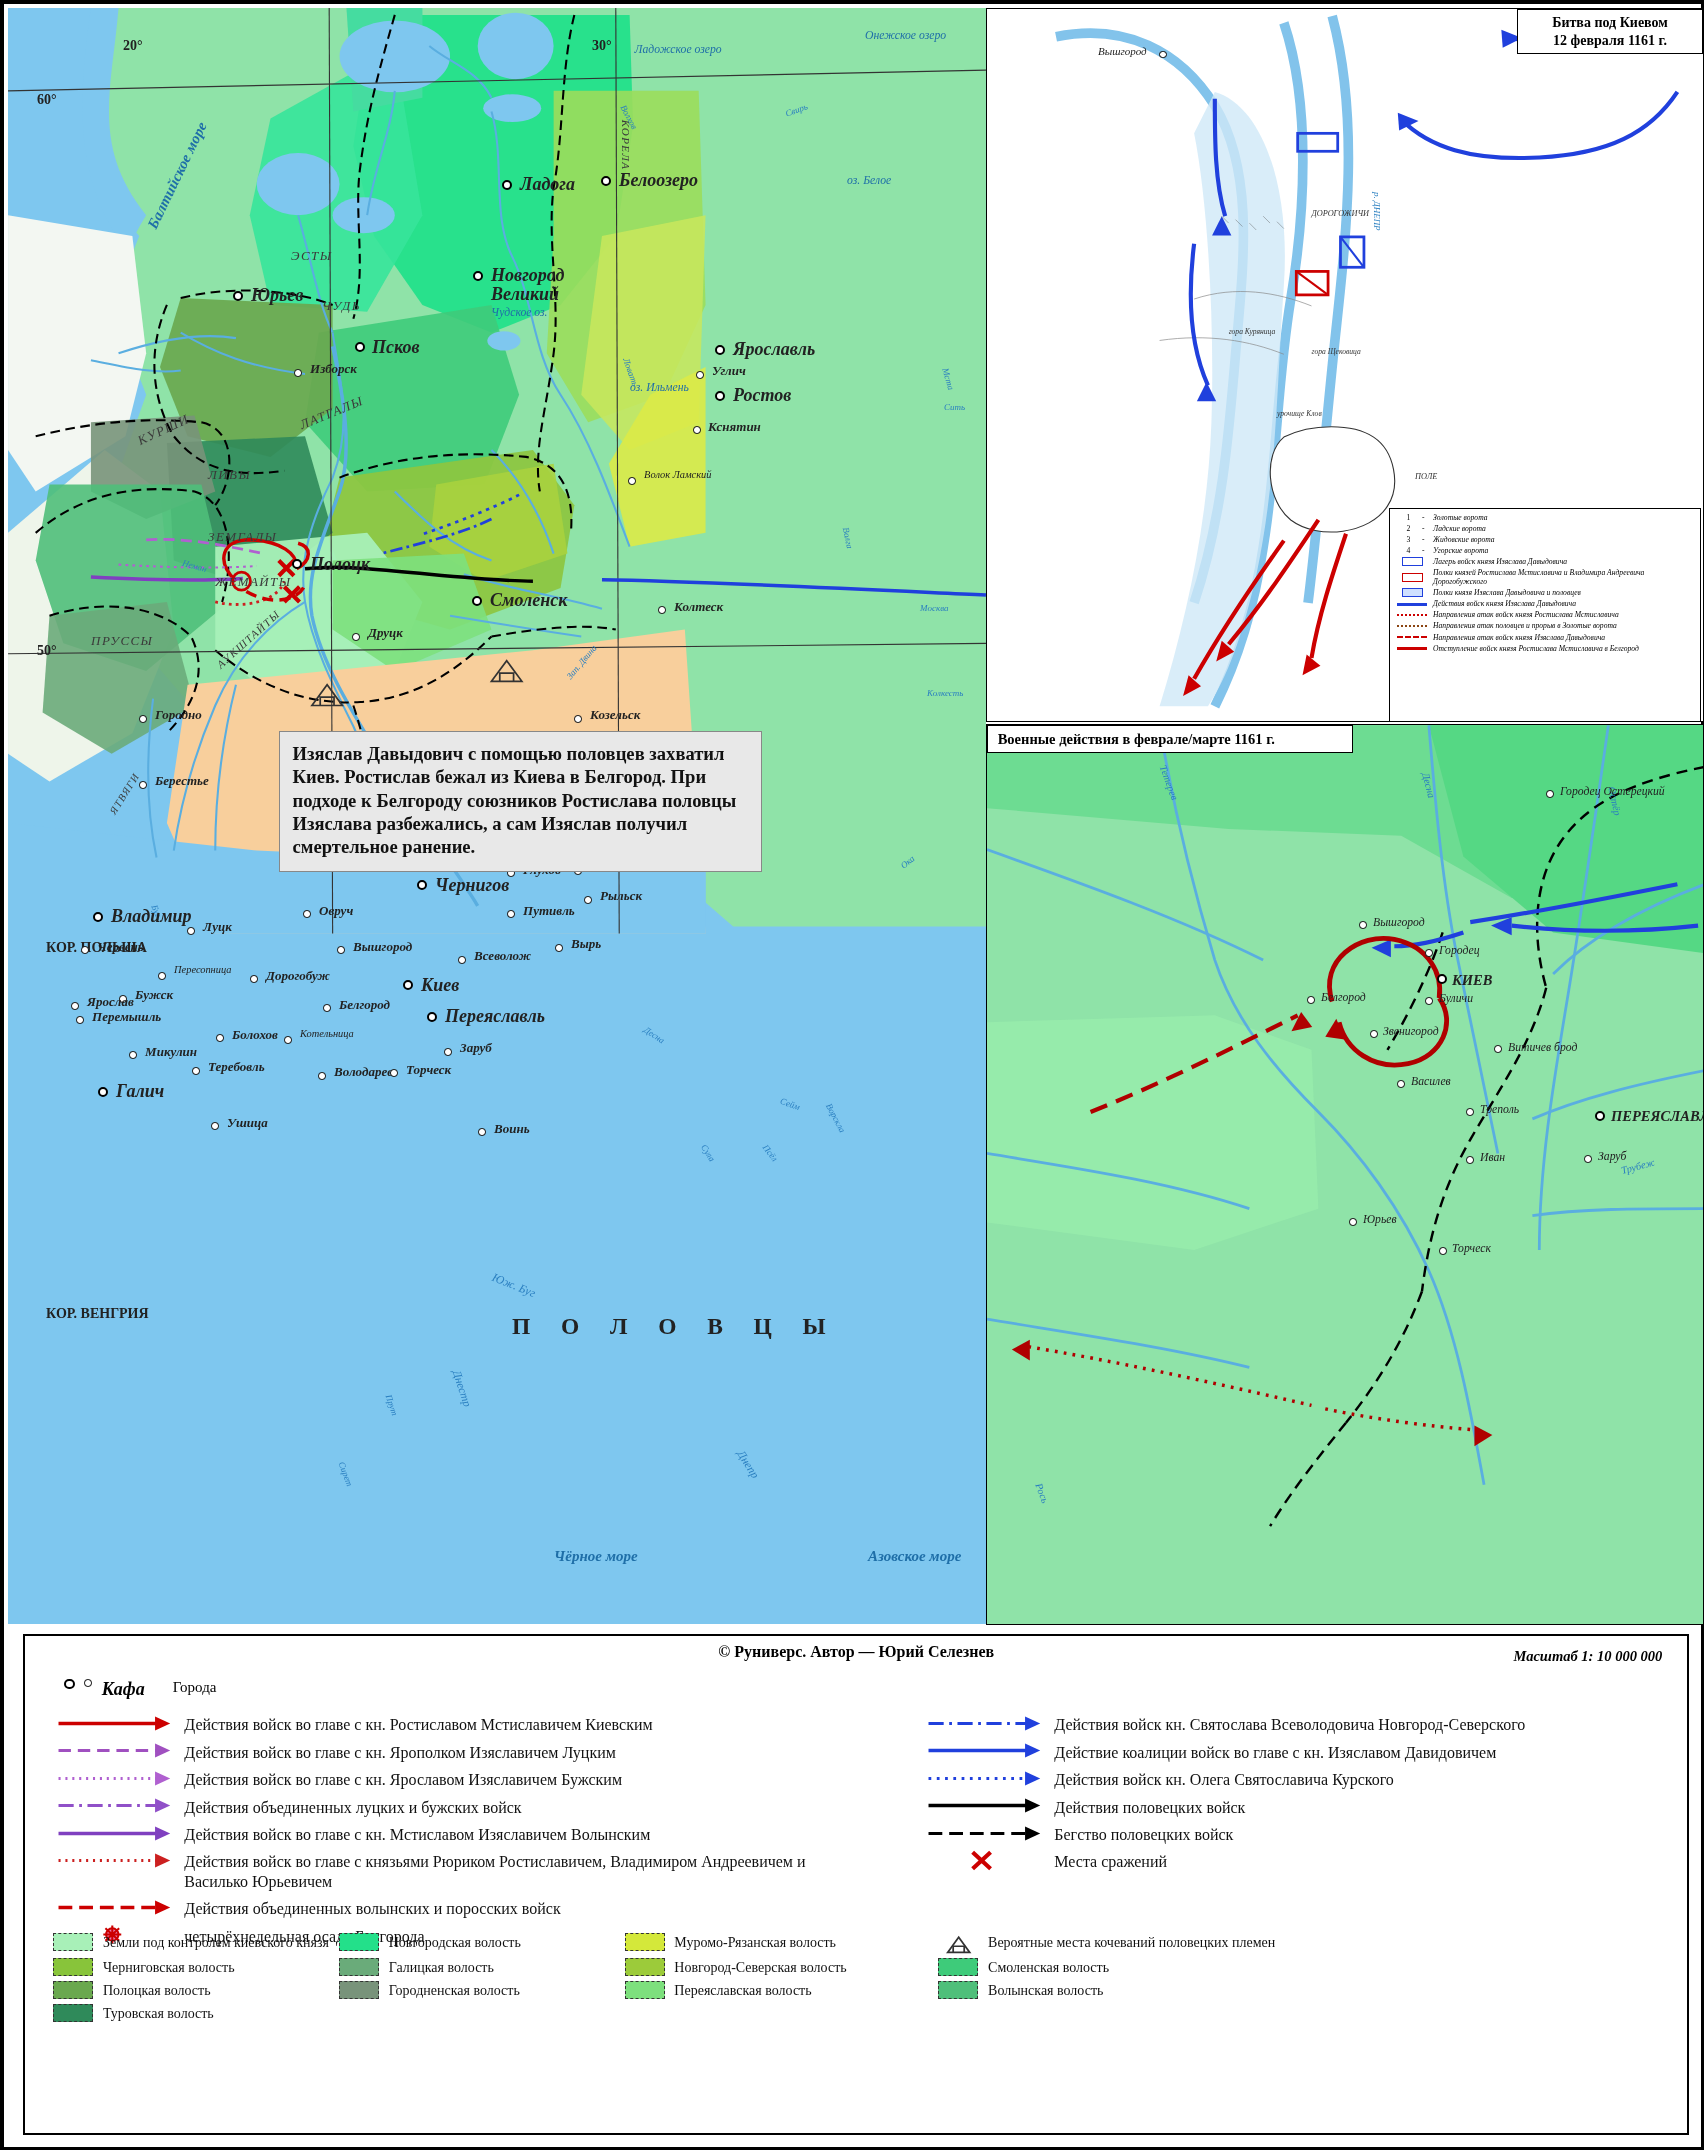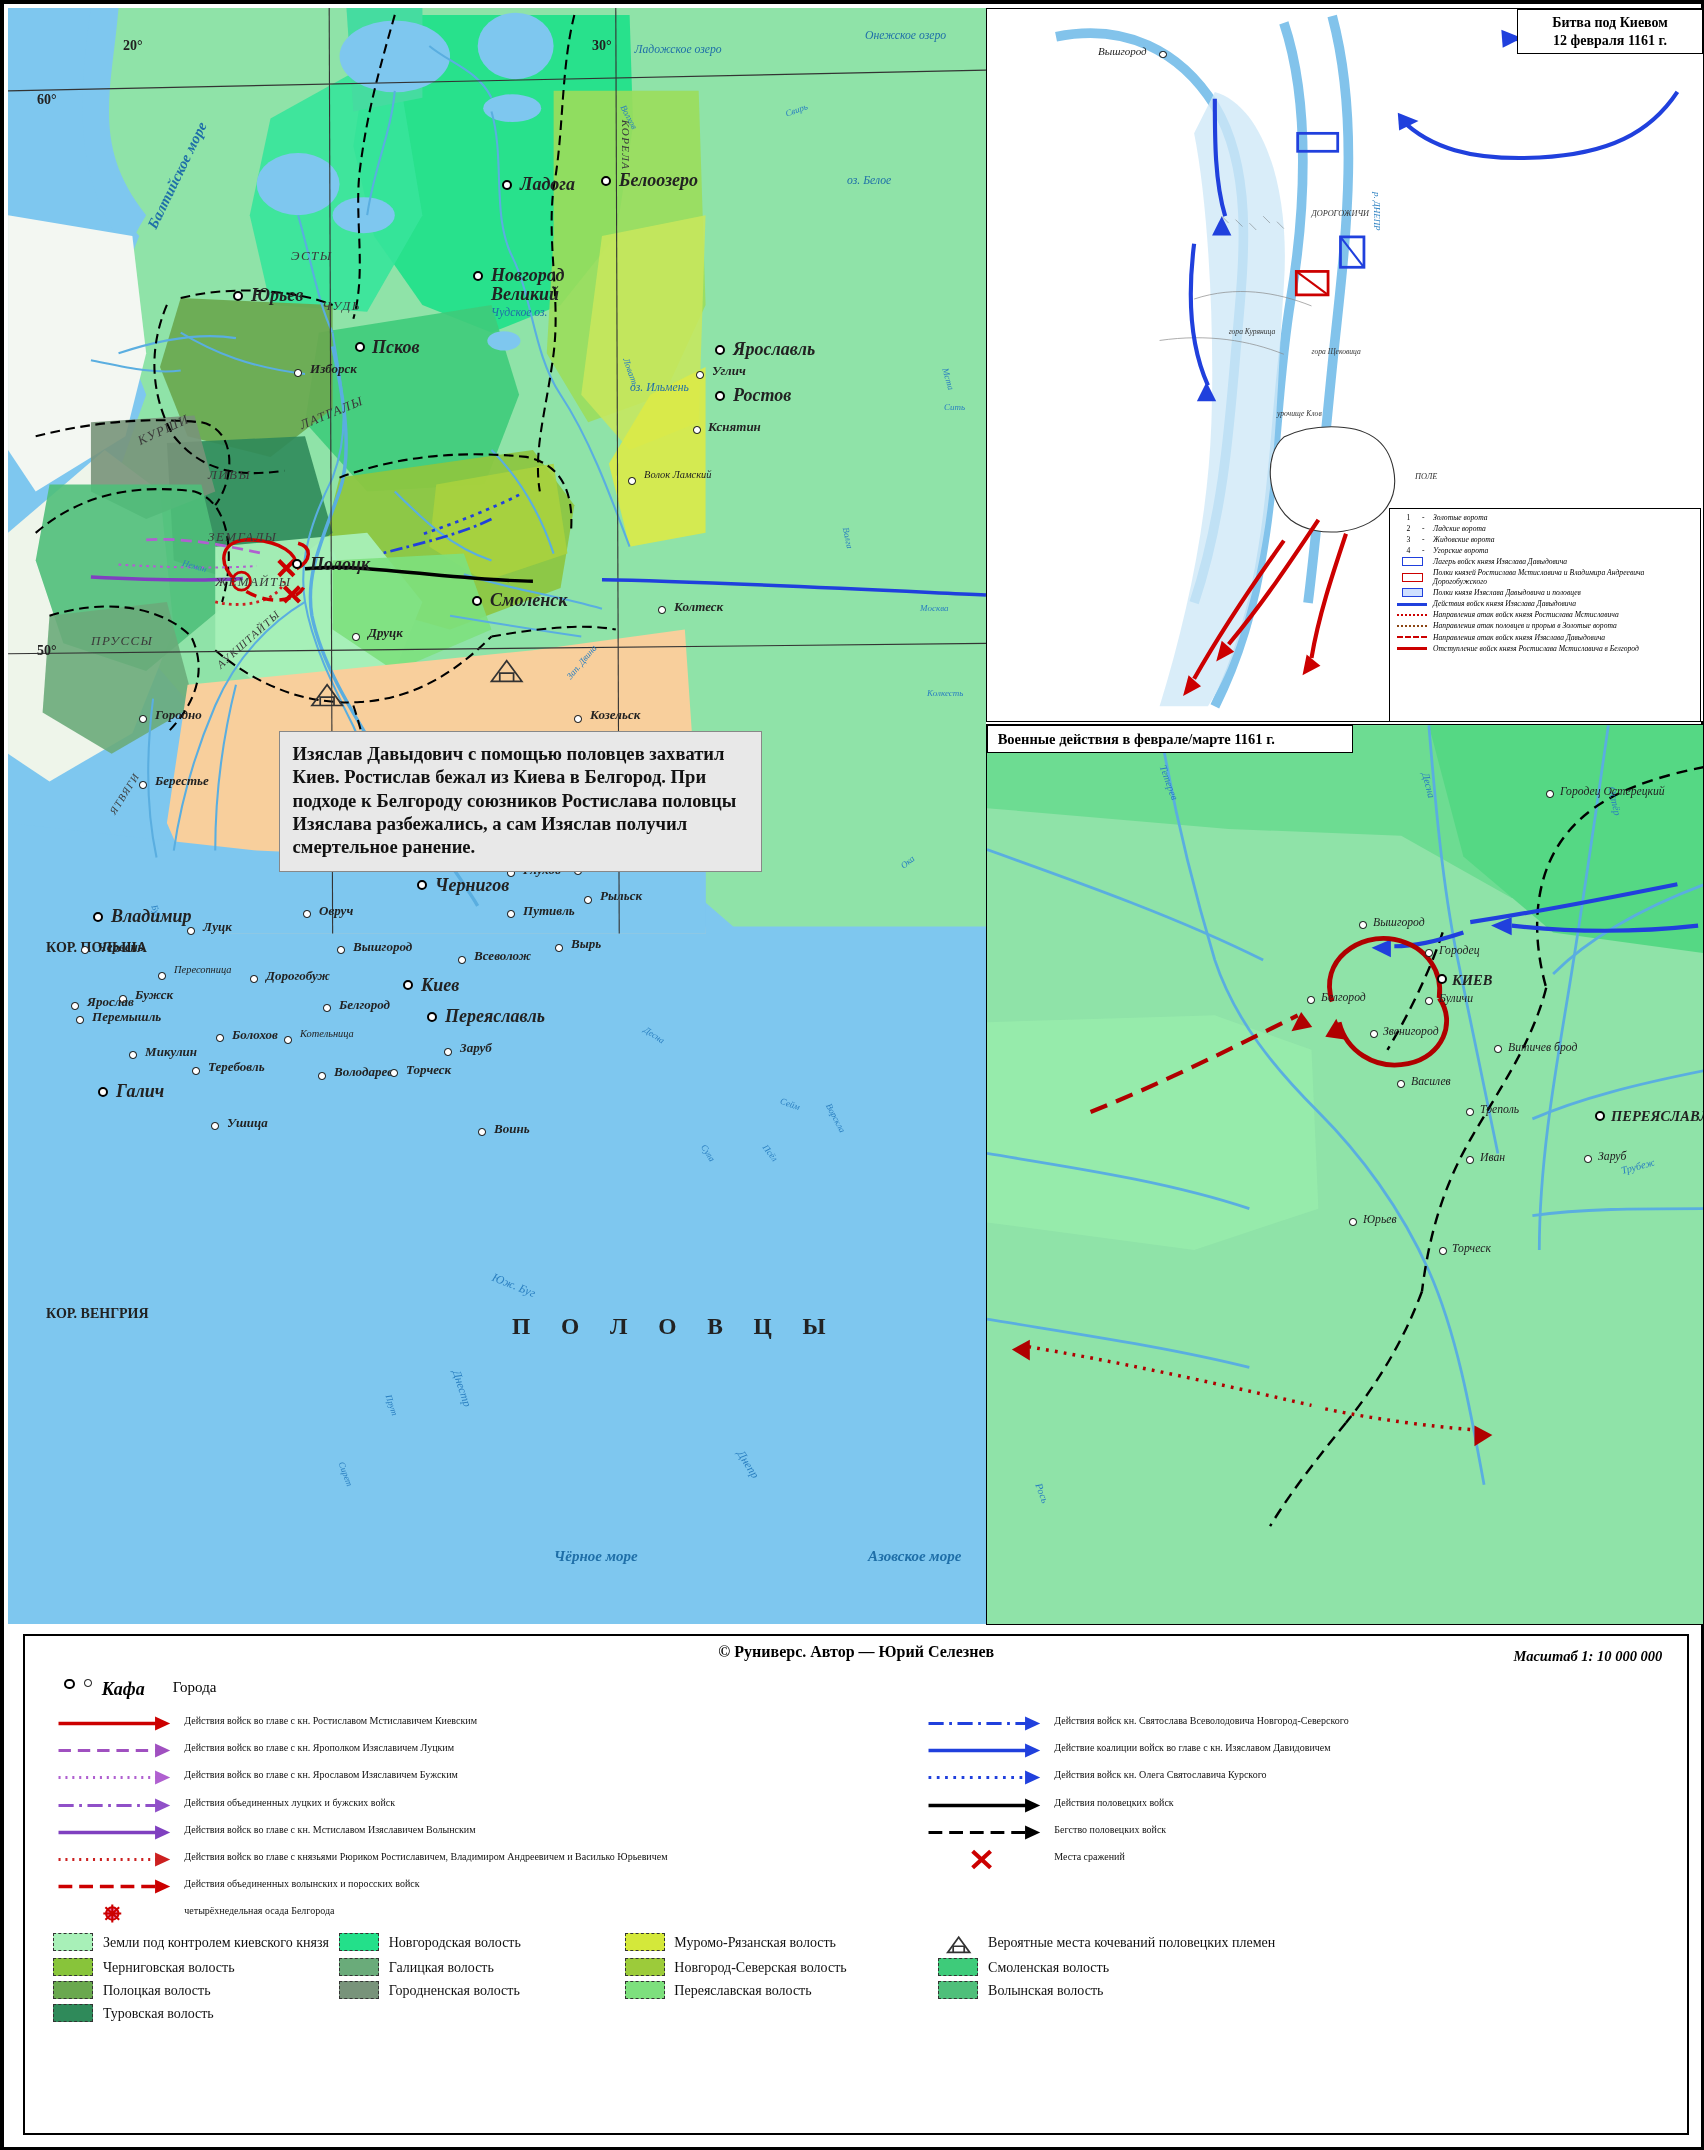--- a/index.html
+++ b/index.html
@@ -125,21 +125,21 @@
     position:absolute; right:25px; top:12.4px;
     font-family:"Liberation Serif", serif;
     font-size:14.5px; font-style:italic; font-weight:bold;
   }
   .lg-col-left { position:absolute; left:28px; top:41px; width:815px; }
   .lg-col-right { position:absolute; left:898px; top:111px; width:760px; }
   .lg-row { display:flex; align-items:flex-start; margin-bottom:6.2px; }
   .lg-sym { flex:0 0 131px; height:21px; position:relative; }
   .lg-txt {
     font-family:"Liberation Serif", serif;
-    font-size:10px; color:#111; line-height:1.2; padding-top:2.1px;
+    font-size:16px; color:#111; line-height:1.2; padding-top:2.1px;
   }
 
   .swatch {
     width:40px; height:18px; border:1.4px dashed #333; display:inline-block;
     vertical-align:middle;
   }
   .terr-grid {
     position:absolute; left:28px; top:297px; width:1609px;
     display:grid;
     grid-template-columns: 276px 276px 304px 442px;

